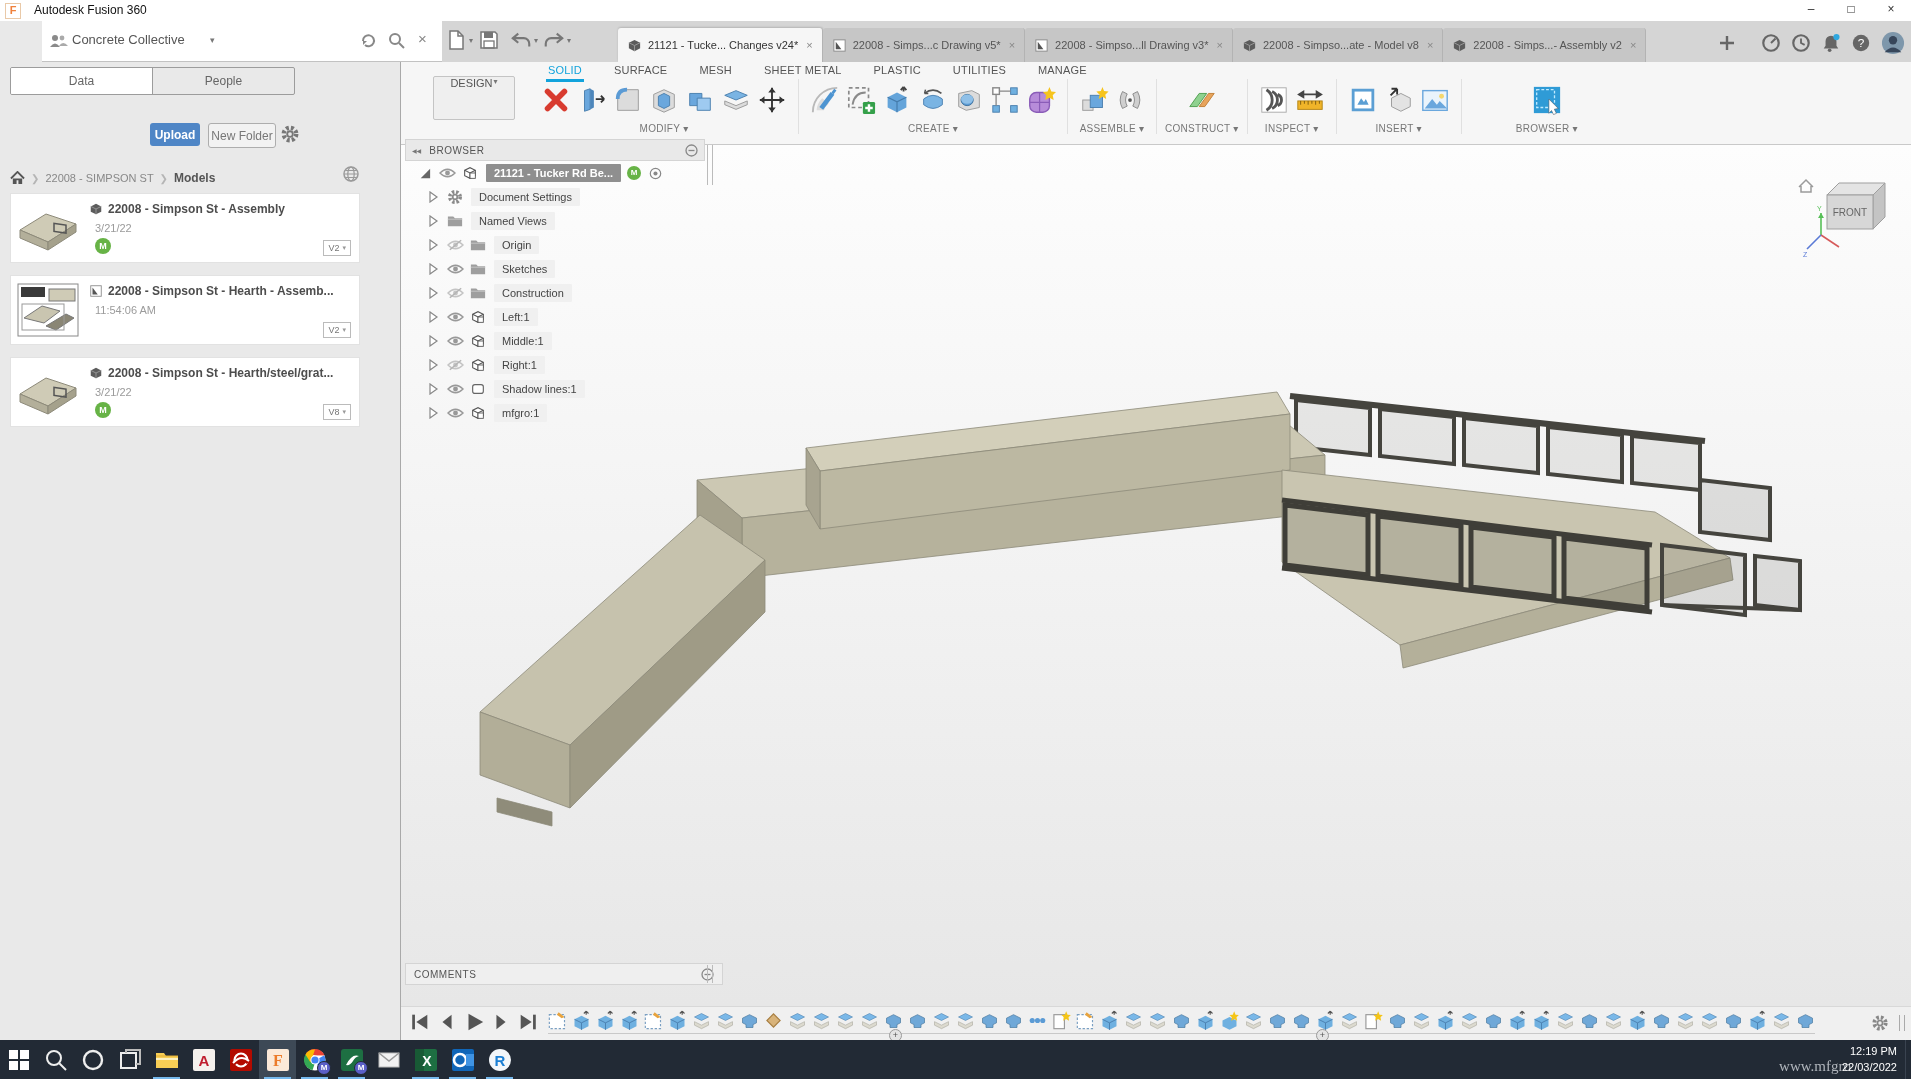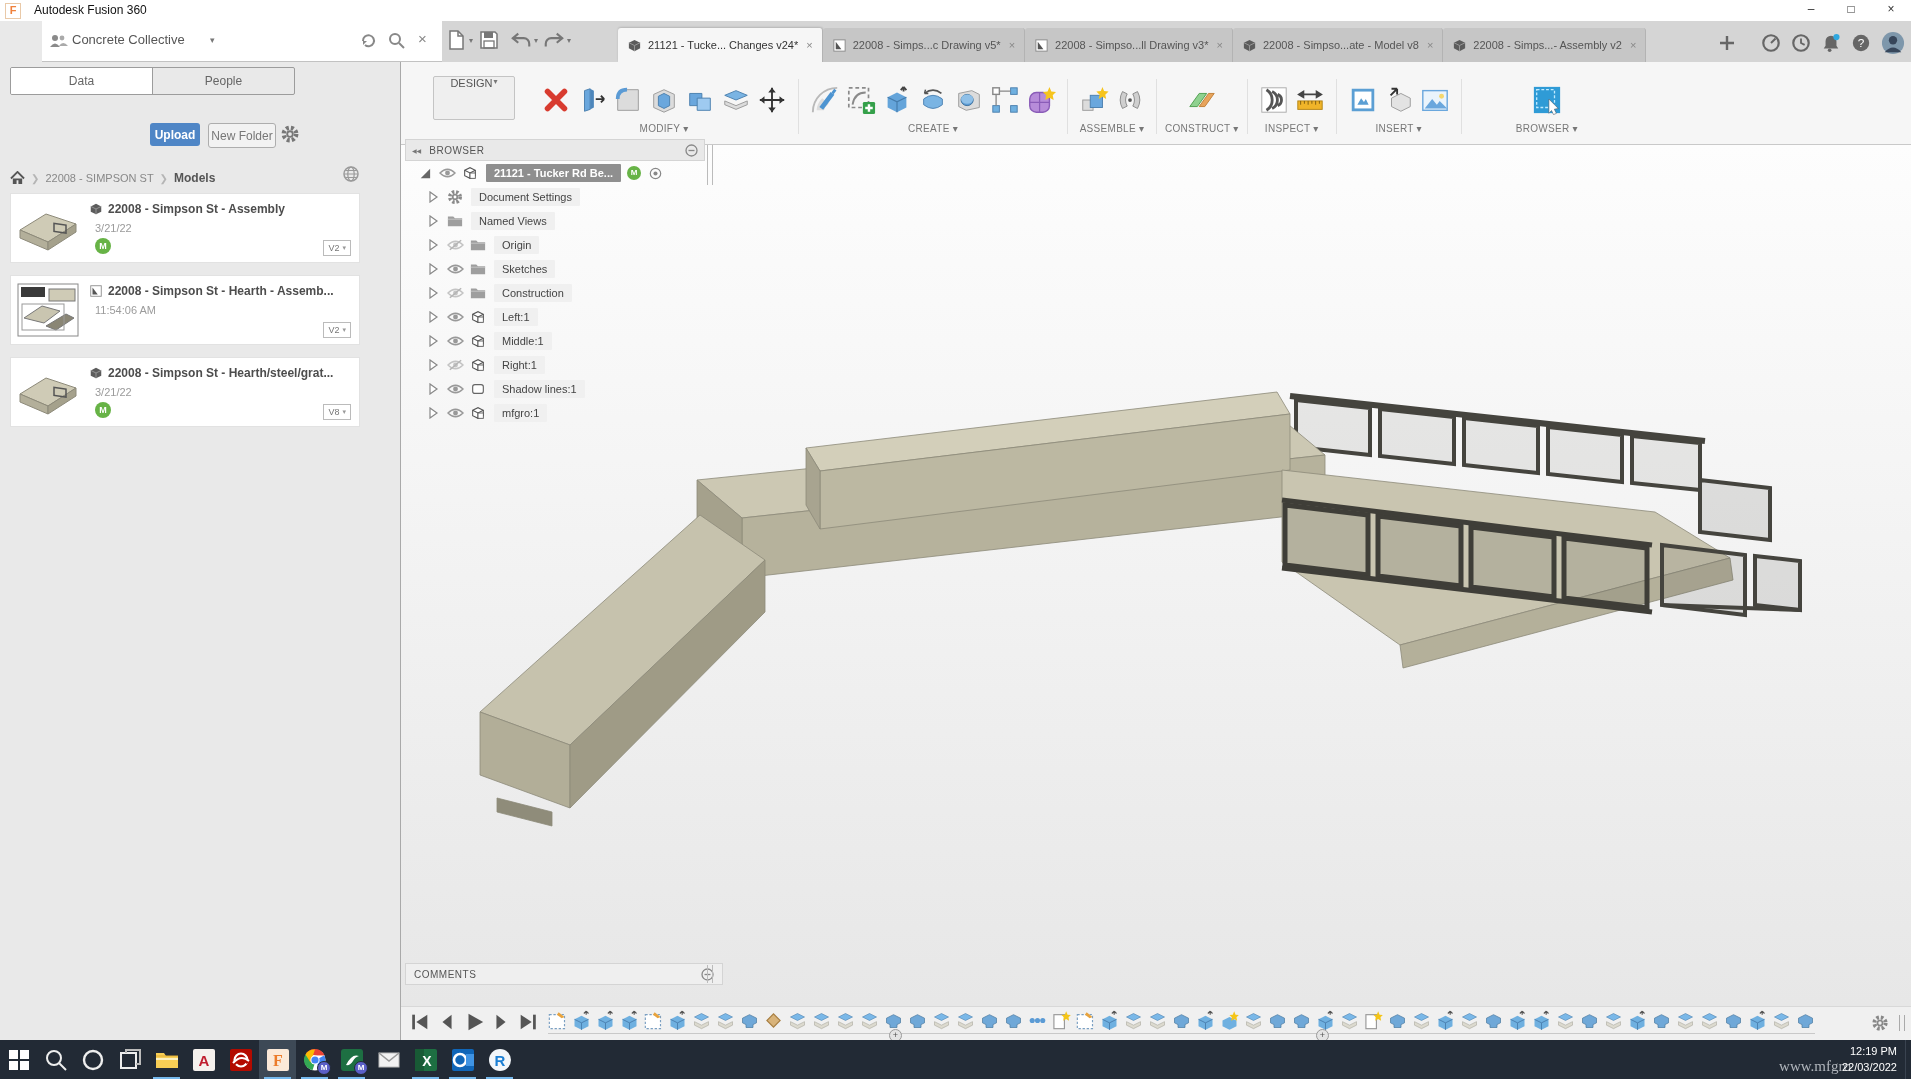--- a/index.html
+++ b/index.html
@@ -263,20 +263,29 @@
           </svg>
         </div>
       </div>
   </div>
 
   <div id="ribbon">
     <div id="designbtn">
       <span>DESIGN</span>
       <span class="qcaret">▾</span>
     </div>
+    <div id="ribbontabs">
+        <div class="rtab active">SOLID</div>
+        <div class="rtab">SURFACE</div>
+        <div class="rtab">MESH</div>
+        <div class="rtab">SHEET METAL</div>
+        <div class="rtab">PLASTIC</div>
+        <div class="rtab">UTILITIES</div>
+        <div class="rtab">MANAGE</div>
+      </div>
     <div id="ribbongroups">
         <div class="rgroup">
           <div class="ricons">
             <div class="ricon">
               <svg viewBox="0 0 32 32" width="100%" height="100%">
                 <path d="M7 7 L25 25 M25 7 L7 25" stroke="#d83b2f" stroke-width="6" stroke-linecap="round"></path>
               </svg>
             </div>
             <div class="ricon">
               <svg viewBox="0 0 32 32" width="100%" height="100%">
@@ -632,20 +641,41 @@
 
         <g fill="rgba(90,88,80,0.15)" stroke="#45443e" stroke-width="4">
           <path d="M1700 480 L1770 488 L1770 540 L1700 532 Z"></path>
           <path d="M1662 545 L1745 555 L1745 615 L1662 605 Z"></path>
           <path d="M1755 556 L1800 561 L1800 610 L1755 605 Z"></path>
           <path d="M1662 605 L1800 610" stroke-width="4"></path>
         </g>
       </g>
     </svg>
 
+    <div id="viewcube">
+      <svg width="104" height="92" viewBox="0 0 104 92">
+        <g>
+          <path d="M6 14 L13 7 L20 14 M8 13 v6 h10 v-6" fill="none" stroke="#9a9a9a" stroke-width="1.5"></path>
+        </g>
+        <g stroke="#9f9f9f" stroke-width="1">
+          <polygon points="34,22 80,22 92,10 46,10" fill="#e4e4e4"></polygon>
+          <polygon points="80,22 92,10 92,44 80,56" fill="#c4c4c4"></polygon>
+          <rect x="34" y="22" width="46" height="34" fill="#d7d7d7"></rect>
+        </g>
+        <text x="57" y="43" font-size="10" fill="#666" text-anchor="middle" font-family="Liberation Sans, sans-serif">FRONT</text>
+        <g stroke-width="1.6">
+          <path d="M28 62 V40" stroke="#58c058"></path>
+            <path d="M28 40 l-3 5 h6 Z" fill="#58c058" stroke="none"></path>
+          <path d="M28 62 L46 74" stroke="#d65a5a"></path>
+            <path d="M28 62 L14 76" stroke="#5a7ad6"></path>
+        </g>
+        <text x="24" y="38" font-size="7" fill="#58c058">Y</text>
+        <text x="10" y="84" font-size="7" fill="#5a7ad6">Z</text>
+      </svg>
+    </div>
 
     <div id="browserpanel">
       <div id="bp-head">
         <span style="font-size:6px;color:#777">◀◀</span>
         <span id="bp-title">BROWSER</span>
         <svg class="collapse-circ" width="13" height="13" viewBox="0 0 13 13">
           <circle cx="6.5" cy="6.5" r="5.5" fill="none" stroke="#888" stroke-width="1.3"></circle>
             <path d="M3.5 6.5 h6" stroke="#888" stroke-width="1.3"></path>
         </svg>
       </div>

